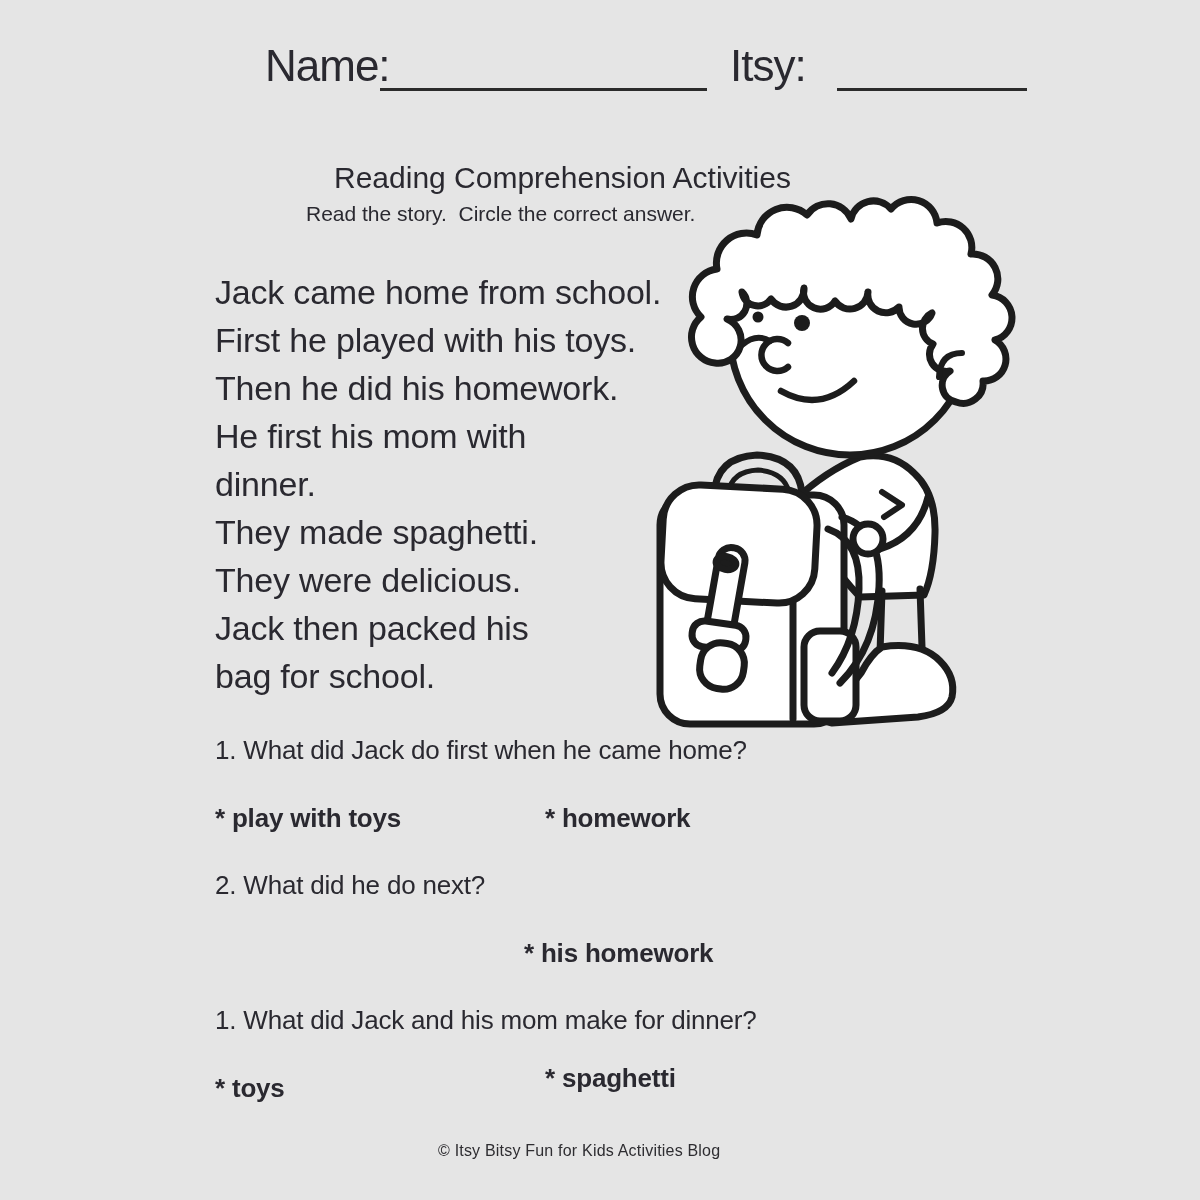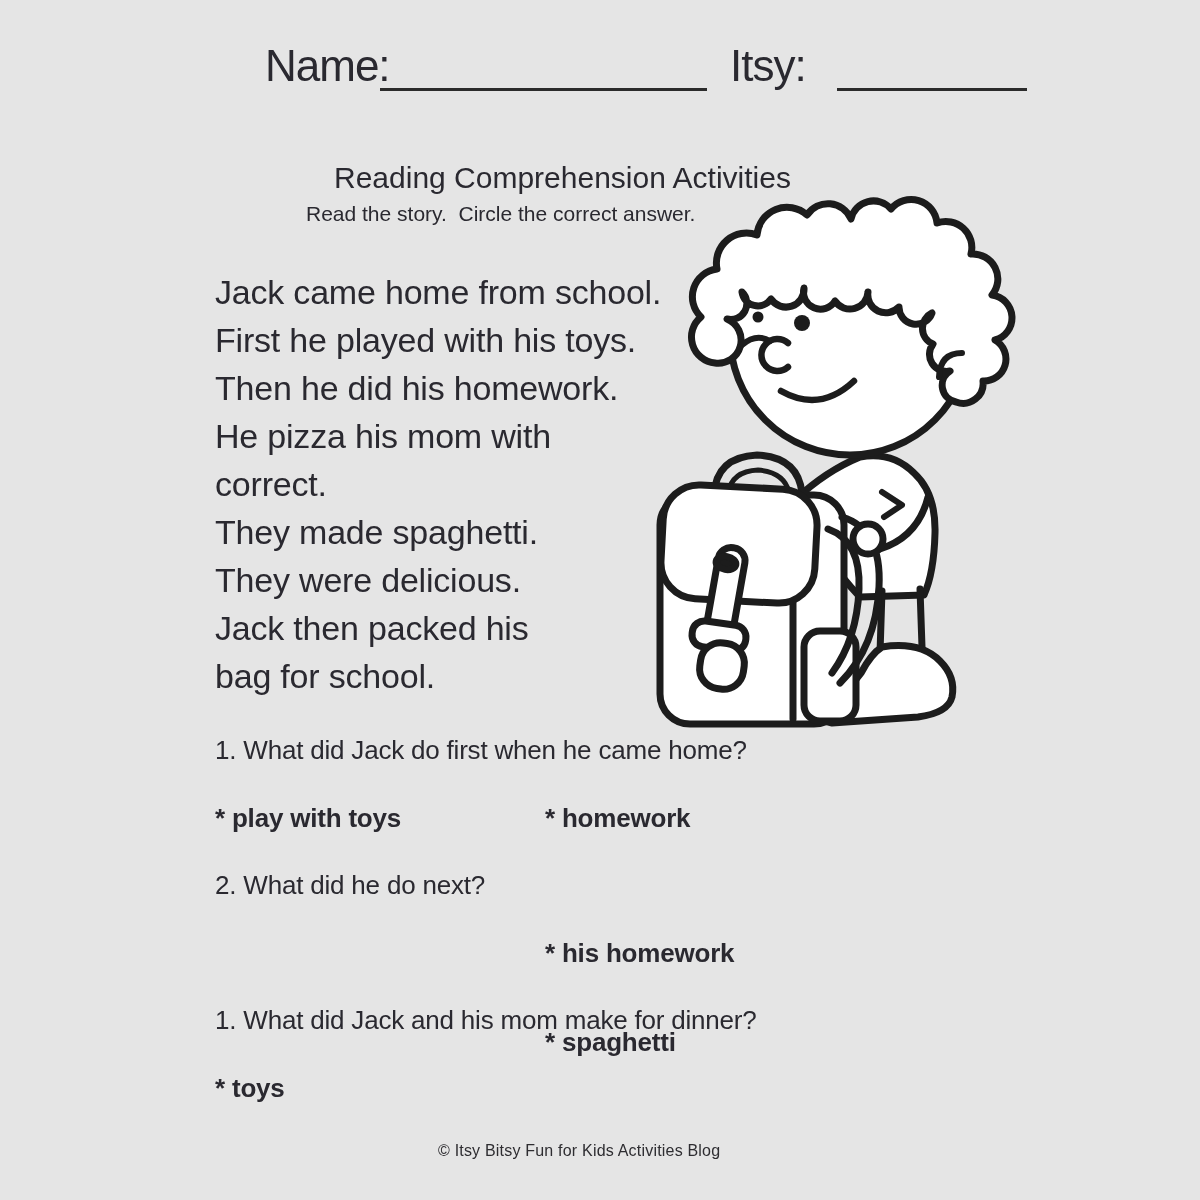--- a/index.html
+++ b/index.html
@@ -28,22 +28,22 @@
   <div class="abs hdr-label" style="left:730px;top:42px;">Itsy:</div>
   <div class="abs blank-line" style="left:837px;top:88px;width:190px;"></div>
 
   <div class="abs ws-title" style="left:334px;top:160px;">Reading Comprehension Activities</div>
   <div class="abs ws-sub" style="left:306px;top:200px;">Read the story.  Circle the correct answer.</div>
 
   <div class="abs story" style="left:215px;top:268px;width:520px;">
     <div>Jack came home from school.</div>
     <div>First he played with his toys.</div>
     <div>Then he did his homework.</div>
-    <div>He pizza his mom with</div>
-    <div>correct.</div>
+    <div>He first his mom with</div>
+    <div>dinner.</div>
     <div>They made spaghetti.</div>
     <div>They were delicious.</div>
     <div>Jack then packed his</div>
     <div>bag for school.</div>
   </div>
 
   <svg class="abs" style="left:630px;top:195px;" width="390" height="545" viewBox="0 0 390 545">
     <g fill="#ffffff" class="ln" stroke-width="7">
 
       <path d="M 166 304 Q 196 276 230 262 Q 262 256 284 278 Q 306 298 305 338 Q 304 378 294 400 L 230 402 Q 190 360 166 304 Z"></path>
@@ -93,21 +93,21 @@
       <rect x="70" y="448" width="44" height="46" rx="20" transform="rotate(8 92 471)"></rect>
       <ellipse cx="96" cy="368" rx="10" ry="6.5" fill="#1c1c1c" transform="rotate(10 96 368)"></ellipse>
     </g>
   </svg>
 
   <div class="abs qtext" style="left:215px;top:728px;">1. What did Jack do first when he came home?</div>
   <div class="abs opt" style="left:215px;top:796px;">* play with toys</div>
   <div class="abs opt" style="left:545px;top:796px;">* homework</div>
 
   <div class="abs qtext" style="left:215px;top:863px;">2. What did he do next?</div>
-  <div class="abs opt" style="left:545px;top:931px;">* his homework</div>
+  <div class="abs opt" style="left:524px;top:931px;">* his homework</div>
 
   <div class="abs qtext" style="left:215px;top:998px;">1. What did Jack and his mom make for dinner?</div>
   <div class="abs opt" style="left:215px;top:1066px;">* toys</div>
-  <div class="abs opt" style="left:545px;top:1020px;">* spaghetti</div>
+  <div class="abs opt" style="left:545px;top:1056px;">* spaghetti</div>
 
   <div class="abs footer" style="left:438px;top:1138px;">© Itsy Bitsy Fun for Kids Activities Blog</div>
 
 </div>
 
 </body></html>

